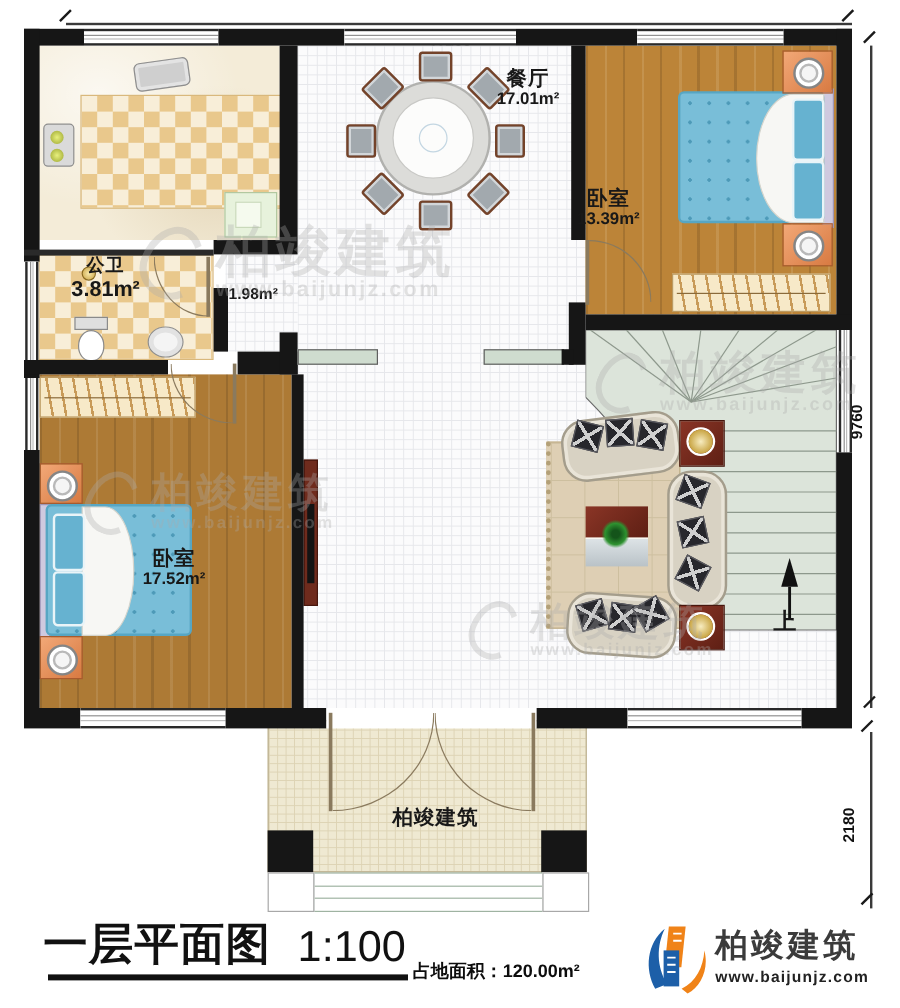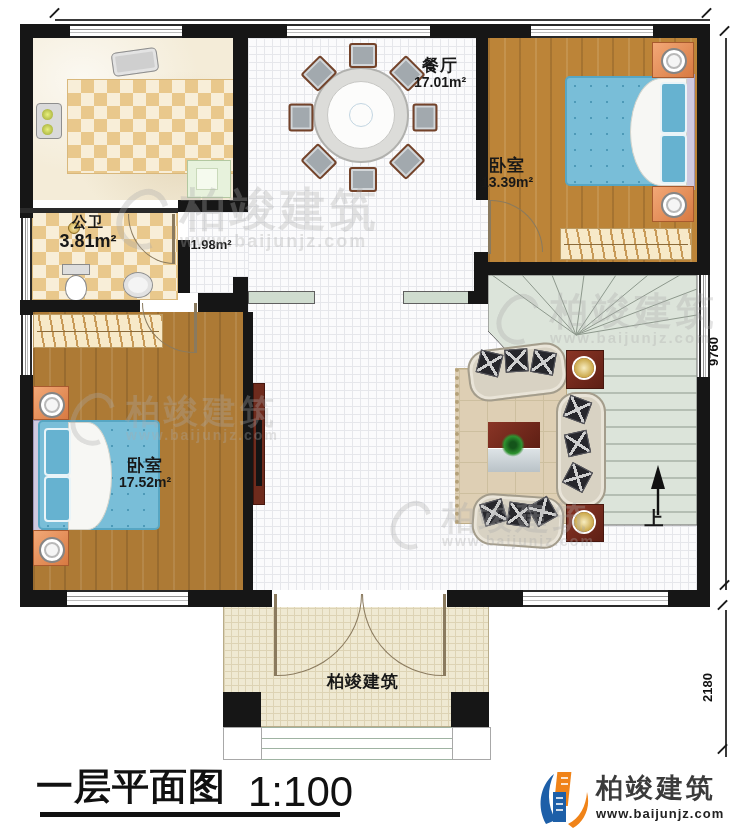--- a/index.html
+++ b/index.html
@@ -292,21 +292,22 @@
   <div class="wm" style="left:392px;top:500px;">
     <div class="wm-ic" style="width:30px;height:40px;border-width:5px;"></div>
     <div>
         <div class="wm-name" style="font-size:33px;">柏竣建筑</div>
     <div class="wm-url" style="font-size:14px;">www.baijunjz.com</div>
       </div>
   </div>
 
   <div class="abs" style="left:36px;top:762px;width:225px;font-size:37px;font-weight:700;color:#111;letter-spacing:1px;">一层平面图</div>
   <div class="abs" style="left:40px;top:812px;width:300px;height:5px;background:#111;"></div>
-  <div class="abs" style="left:248px;top:768px;width:92px;font-size:42px;font-weight:500;color:#111;">1:100</div>
+  <div class="abs" style="left:248px;top:768px;width:92px;font-size:36px;font-weight:500;color:#111;">1:100</div>
+  <div class="abs" style="left:344px;top:800px;width:195px;font-size:15px;font-weight:600;color:#0d0d0d;">占地面积：120.00m²</div>
 
   <svg class="abs" style="left:536px;top:766px;" width="54" height="64" viewBox="0 0 54 64">
     <path d="M10,58 C1,42 3,20 18,8 C11,22 11,40 20,54 Z" fill="#1d5fa8"></path>
     <rect x="22" y="6" width="14" height="34" fill="#f08318" transform="skewX(-6)"></rect>
     <rect x="17" y="26" width="13" height="30" fill="#1d5fa8"></rect>
     <g stroke="#ffffff" stroke-width="1.6">
       <line x1="20" y1="32" x2="27" y2="32"></line>
         <line x1="20" y1="38" x2="27" y2="38"></line>
       <line x1="20" y1="44" x2="27" y2="44"></line>
         <line x1="25" y1="12" x2="32" y2="12"></line>

